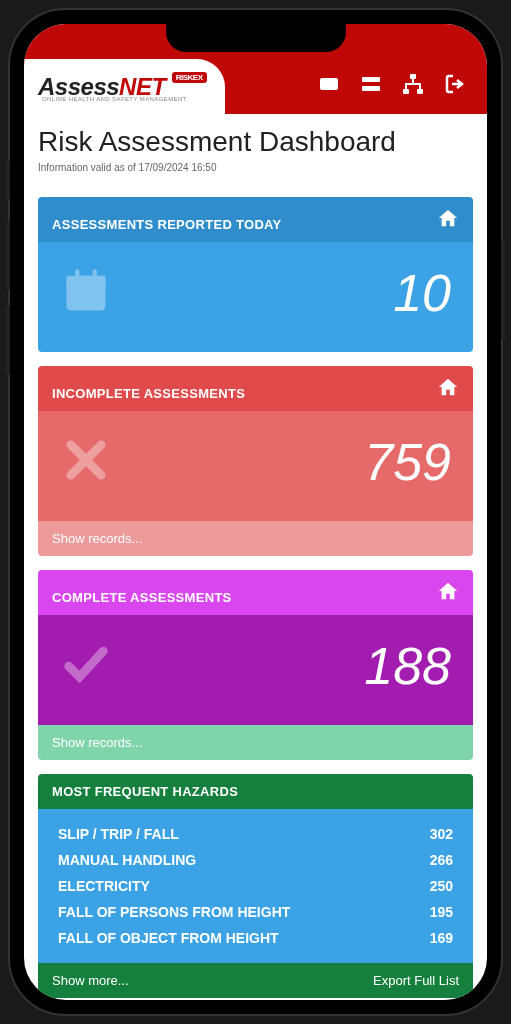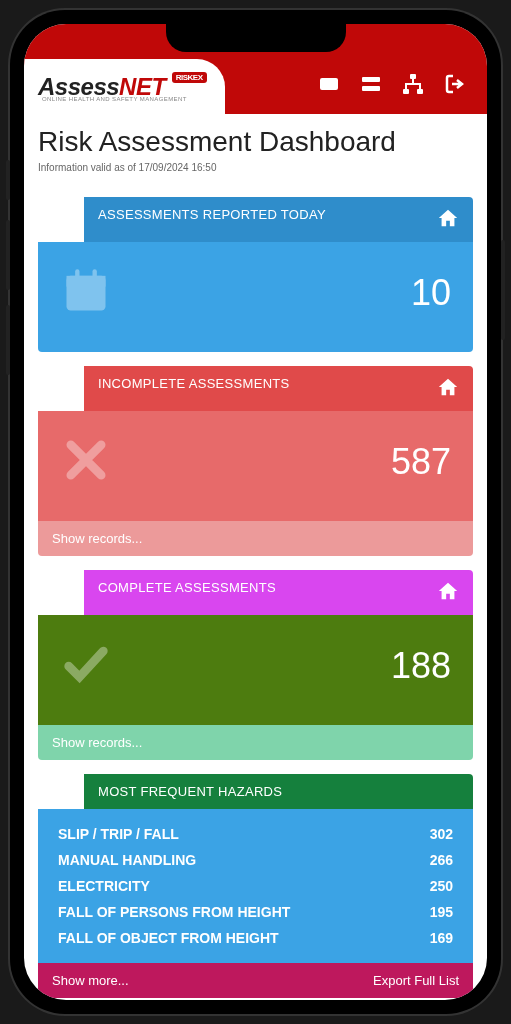--- a/index.html
+++ b/index.html
@@ -101,61 +101,61 @@
   .page-sub { font-size: 10px; color: #666; margin-top:4px; margin-bottom:24px;}
   .card {
     border-radius: 4px;
     margin-bottom: 14px;
     overflow: hidden;
     color: #fff;
   }
   .card-head {
     padding: 10px 14px;
     font-size: 13px;
-    font-weight: 400;
+    font-weight: 700;
     letter-spacing: 0.3px;
     display: flex;
-    align-items: flex-start;
-    margin-left: 46px;
+    align-items: flex-end;
   }
   .card-head .home { margin-left: auto; }
   .card-head .home svg { width:22px; height:22px; fill:#fff; }
   .card-body {
     padding: 18px 22px 26px;
     display: flex;
     align-items: center;
     min-height: 110px;
   }
   .card-body .big-icon svg { width: 52px; height: 52px; opacity: 0.35; fill:#fff;}
   .card-body .value {
     margin-left: auto;
-    font-size: 36px;
+    font-size: 52px;
     font-weight: 400;
+    font-style: italic;
   }
   .card-foot {
     padding: 10px 14px;
     font-size: 13px;
     display:flex;
   }
   .card-foot .right { margin-left:auto; }
   
   .c-blue .card-head { background:#2f8dcb; }
   .c-blue .card-body { background:#3ba3e5; }
   
   .c-red .card-head { background:#e04a4a; }
   .c-red .card-body { background:#e76a6a; }
   .c-red .card-foot { background:#ec9a9a; color:#fff; }
   
   .c-green .card-head { background:#d946ef; }
-  .c-green .card-body { background:#4d7c0f; }
+  .c-green .card-body { background:#a21caf; }
   .c-green .card-foot { background:#7fd4ab; color:#fff;}
   
   .c-blue2 .card-head { background:#15803d; }
   .c-blue2 .card-body { background:#3ba3e5; display:block; padding:12px 20px;}
-  .c-blue2 .card-foot { background:#be185d; }
+  .c-blue2 .card-foot { background:#15803d; }
   .hazard-row {
     display:flex;
     padding: 5px 0;
     font-size: 14px;
     font-weight: 600;
   }
   .hazard-row .hval { margin-left:auto; }
 </style>
 </head>
 <body>
@@ -240,21 +240,21 @@
                 <path d="M12 3l10 9h-3v9h-5v-6h-4v6H5v-9H2z"></path>
               </svg>
           </span>
         </div>
         <div class="card-body">
           <span class="big-icon">
             <svg viewBox="0 0 24 24">
                 <path d="M5 5l14 14M19 5L5 19" stroke="#fff" stroke-width="4" stroke-linecap="round"></path>
               </svg>
           </span>
-          <span class="value">587</span>
+          <span class="value">759</span>
         </div>
         <div class="card-foot">
           <span>Show records...</span>
         </div>
       </div>
 
       <div class="card c-green">
         <div class="card-head">
           <span>COMPLETE ASSESSMENTS</span>
           <span class="home">

